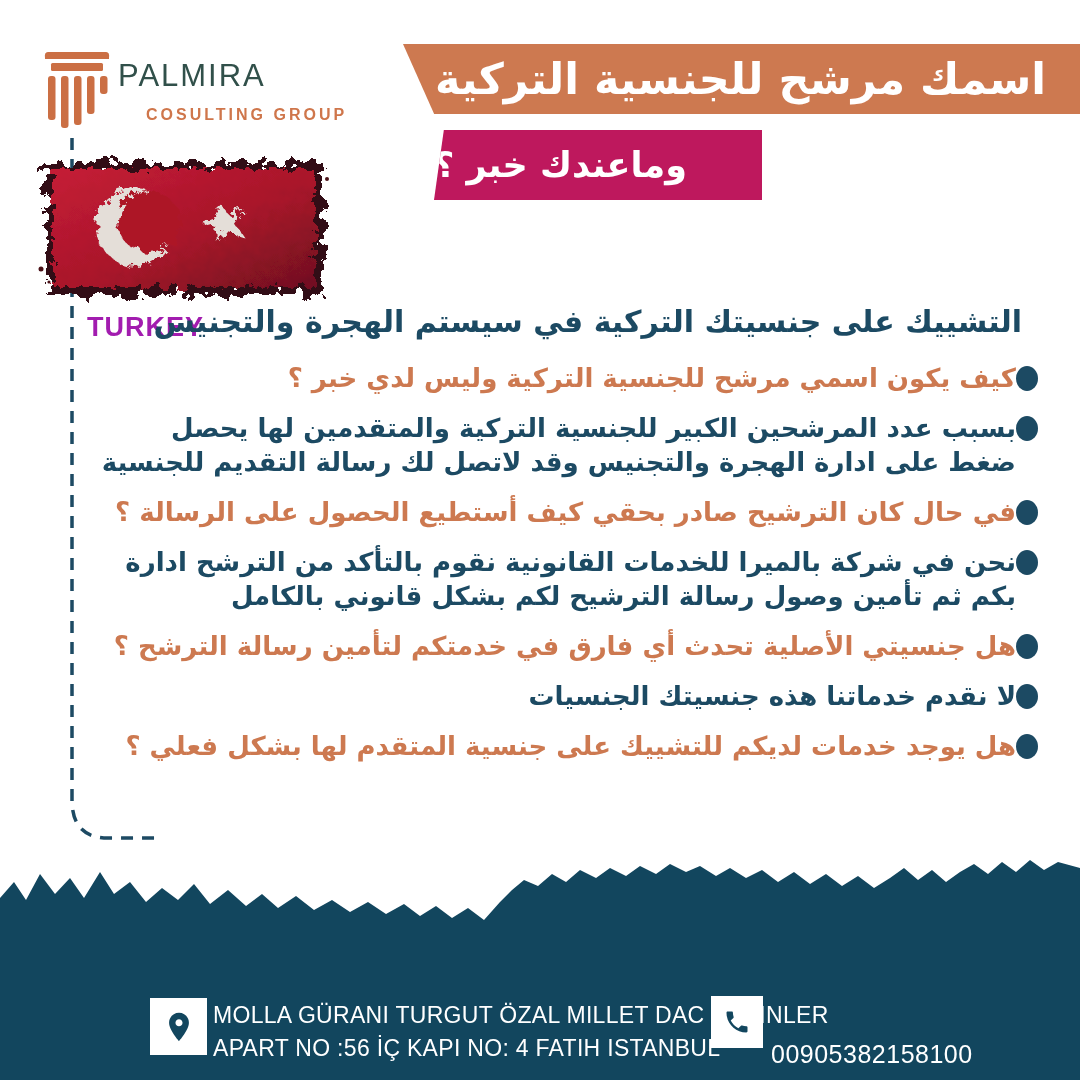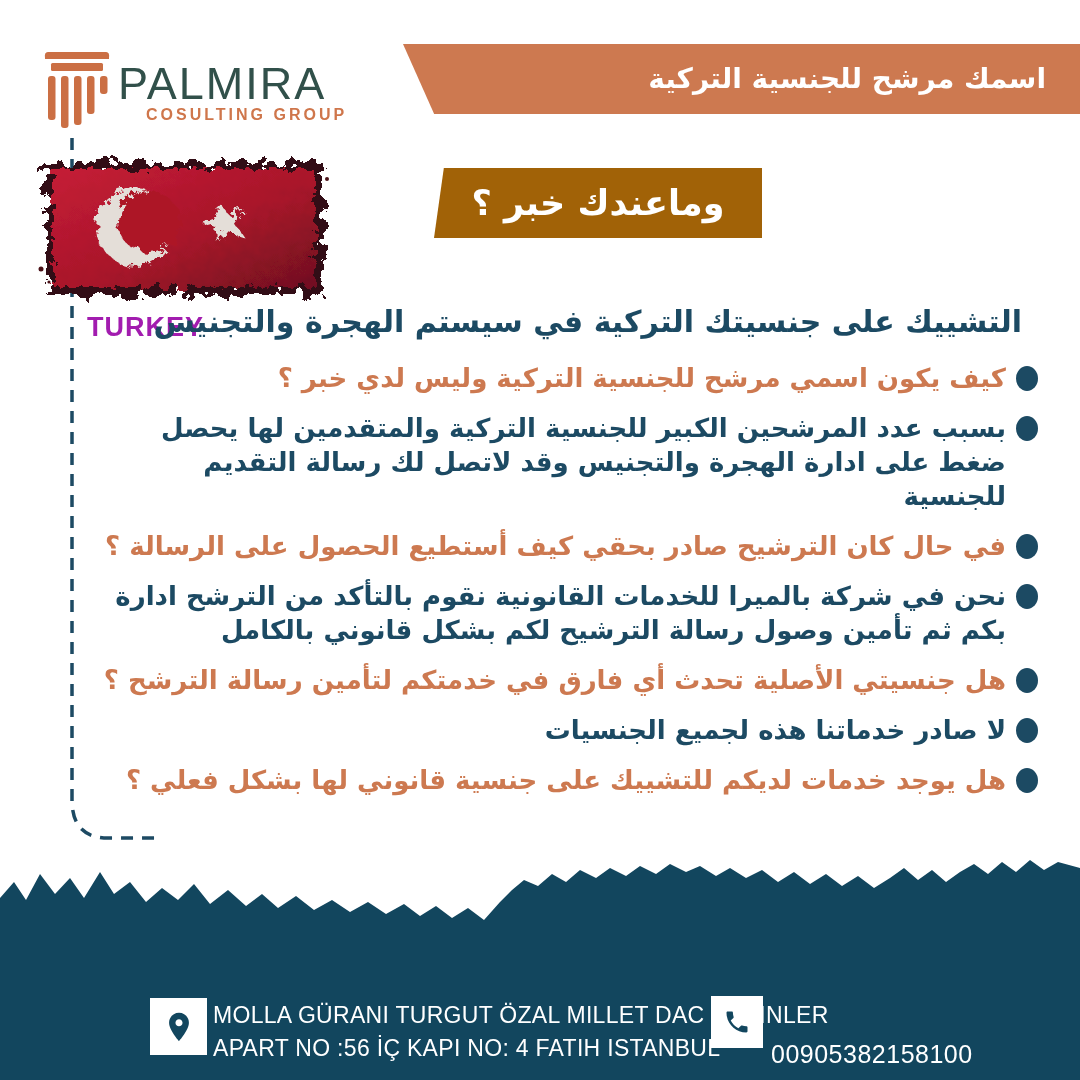--- a/index.html
+++ b/index.html
@@ -4,60 +4,60 @@
 <style>
   html,body{margin:0;padding:0;}
   body{
     width:1080px;height:1080px;position:relative;overflow:hidden;
     background:#ffffff;font-family:"DejaVu Sans",sans-serif;
   }
   
   .logo-icon{position:absolute;left:44px;top:50px;width:66px;height:78px;}
   .logo-name{
     position:absolute;left:118px;top:58px;
-    font-family:"Liberation Sans",sans-serif;font-size:45px;font-weight:300;
+    font-family:"Liberation Sans",sans-serif;font-size:31px;font-weight:300;
     letter-spacing:2px;color:#31504a;
   }
   .logo-sub{
     position:absolute;left:121px;top:106px;
     font-family:"Liberation Sans",sans-serif;font-size:16px;font-weight:bold;
     letter-spacing:3px;color:#cf764b;margin-left:25px;
   }
   
   .banner1{
     position:absolute;left:403px;top:44px;width:677px;height:70px;
     background:#cd7950;clip-path:polygon(0 0,100% 0,100% 100%,4.6% 100%);
     display:flex;align-items:center;justify-content:flex-end;
     padding-right:34px;box-sizing:border-box;
   }
   .banner2{
     position:absolute;left:434px;top:130px;width:328px;height:70px;
-    background:#a16207;clip-path:polygon(3% 0,100% 0,100% 100%,0 100%);
-    display:flex;align-items:center;justify-content:center;margin-top:38px;
+    background:#be185d;clip-path:polygon(3% 0,100% 0,100% 100%,0 100%);
+    display:flex;align-items:center;justify-content:flex-start;
   }
-  .banner-text{direction:rtl;color:#ffffff;font-weight:bold;font-size:28px;line-height:1;}
+  .banner-text{direction:rtl;color:#ffffff;font-weight:bold;font-size:43px;line-height:1;}
   .banner2 .banner-text{font-size:35px;}
   
   .dash-svg{position:absolute;left:60px;top:132px;width:120px;height:720px;}
   
   .flag-svg{position:absolute;left:33px;top:150px;width:300px;height:162px;}
   .turkey-label{
     position:absolute;left:87px;top:312px;
     font-family:"Liberation Sans",sans-serif;font-size:27px;font-weight:bold;
     letter-spacing:1px;color:#a21caf;
   }
   
   .content{
     position:absolute;left:100px;top:303px;width:938px;direction:rtl;
   }
   .content h1{
     margin:0 16px 20px 0;font-size:30px;line-height:38px;font-weight:bold;
     color:#1c4a63;text-align:right;
   }
-  .row{display:flex;align-items:flex-start;gap:10px;margin-bottom:16px;}
+  .row{display:flex;align-items:flex-start;gap:0;margin-bottom:16px;}
   .bullet{
     flex:0 0 auto;width:22px;height:25px;border-radius:50%;
     background:#1c4a63;margin-top:5px;
   }
   .row p{
     margin:0;flex:1;font-size:26px;line-height:34px;font-weight:600;
     text-align:start;
   }
   .row.q p{color:#cd7950;}
   .row.a p{color:#1c4a63;}
@@ -156,25 +156,25 @@
   <div class="row a">
     <span class="bullet"></span>
     <p>نحن في شركة بالميرا للخدمات القانونية نقوم بالتأكد من الترشح ادارة بكم ثم تأمين وصول رسالة الترشيح لكم بشكل قانوني بالكامل</p>
   </div>
   <div class="row q">
     <span class="bullet"></span>
     <p>هل جنسيتي الأصلية تحدث أي فارق في خدمتكم لتأمين رسالة الترشح ؟</p>
   </div>
   <div class="row a">
     <span class="bullet"></span>
-    <p>لا صادر خدماتنا هذه لجميع الجنسيات</p>
+    <p>لا نقدم خدماتنا هذه جنسيتك الجنسيات</p>
   </div>
   <div class="row q">
     <span class="bullet"></span>
-    <p>هل  يوجد خدمات لديكم للتشييك على جنسية قانوني لها بشكل فعلي ؟</p>
+    <p>هل  يوجد خدمات لديكم للتشييك على جنسية المتقدم لها بشكل فعلي ؟</p>
   </div>
 </div>
 
 <svg class="footer-svg" viewBox="0 0 1080 220" preserveAspectRatio="none" aria-hidden="true">
   <path fill="#12465e" d="M0,38 L14,22 L26,40 L40,14 L55,34 L70,18 L84,38 L100,12 L114,34 L130,22 L146,42 L162,28 L178,40 L194,24 L210,44 L228,30 L246,46 L262,34 L278,48 L296,36 L314,50 L332,40 L350,52 L368,42 L386,54 L404,44 L420,56 L436,46 L452,58 L468,48 L484,60 L500,42 L512,30 L524,20 L538,26 L552,14 L566,22 L580,10 L596,18 L610,8 L626,16 L640,6 L656,14 L670,4 L686,12 L700,6 L716,16 L730,8 L746,18 L762,10 L778,22 L794,12 L810,24 L826,14 L842,26 L858,16 L874,28 L890,18 L904,8 L918,20 L932,10 L946,22 L960,12 L974,4 L988,14 L1002,2 L1016,12 L1030,0 L1044,10 L1058,2 L1080,8 L1080,220 L0,220 Z"></path>
 </svg>
 
 <div class="icon-card card-pin">
   <svg width="34" height="34" viewBox="0 0 24 24" aria-hidden="true">
     <path fill="#12465e" d="M12 2C8.1 2 5 5.1 5 9c0 5.2 7 13 7 13s7-7.8 7-13c0-3.9-3.1-7-7-7zm0 9.5c-1.4 0-2.5-1.1-2.5-2.5S10.6 6.5 12 6.5s2.5 1.1 2.5 2.5S13.4 11.5 12 11.5z"></path>

